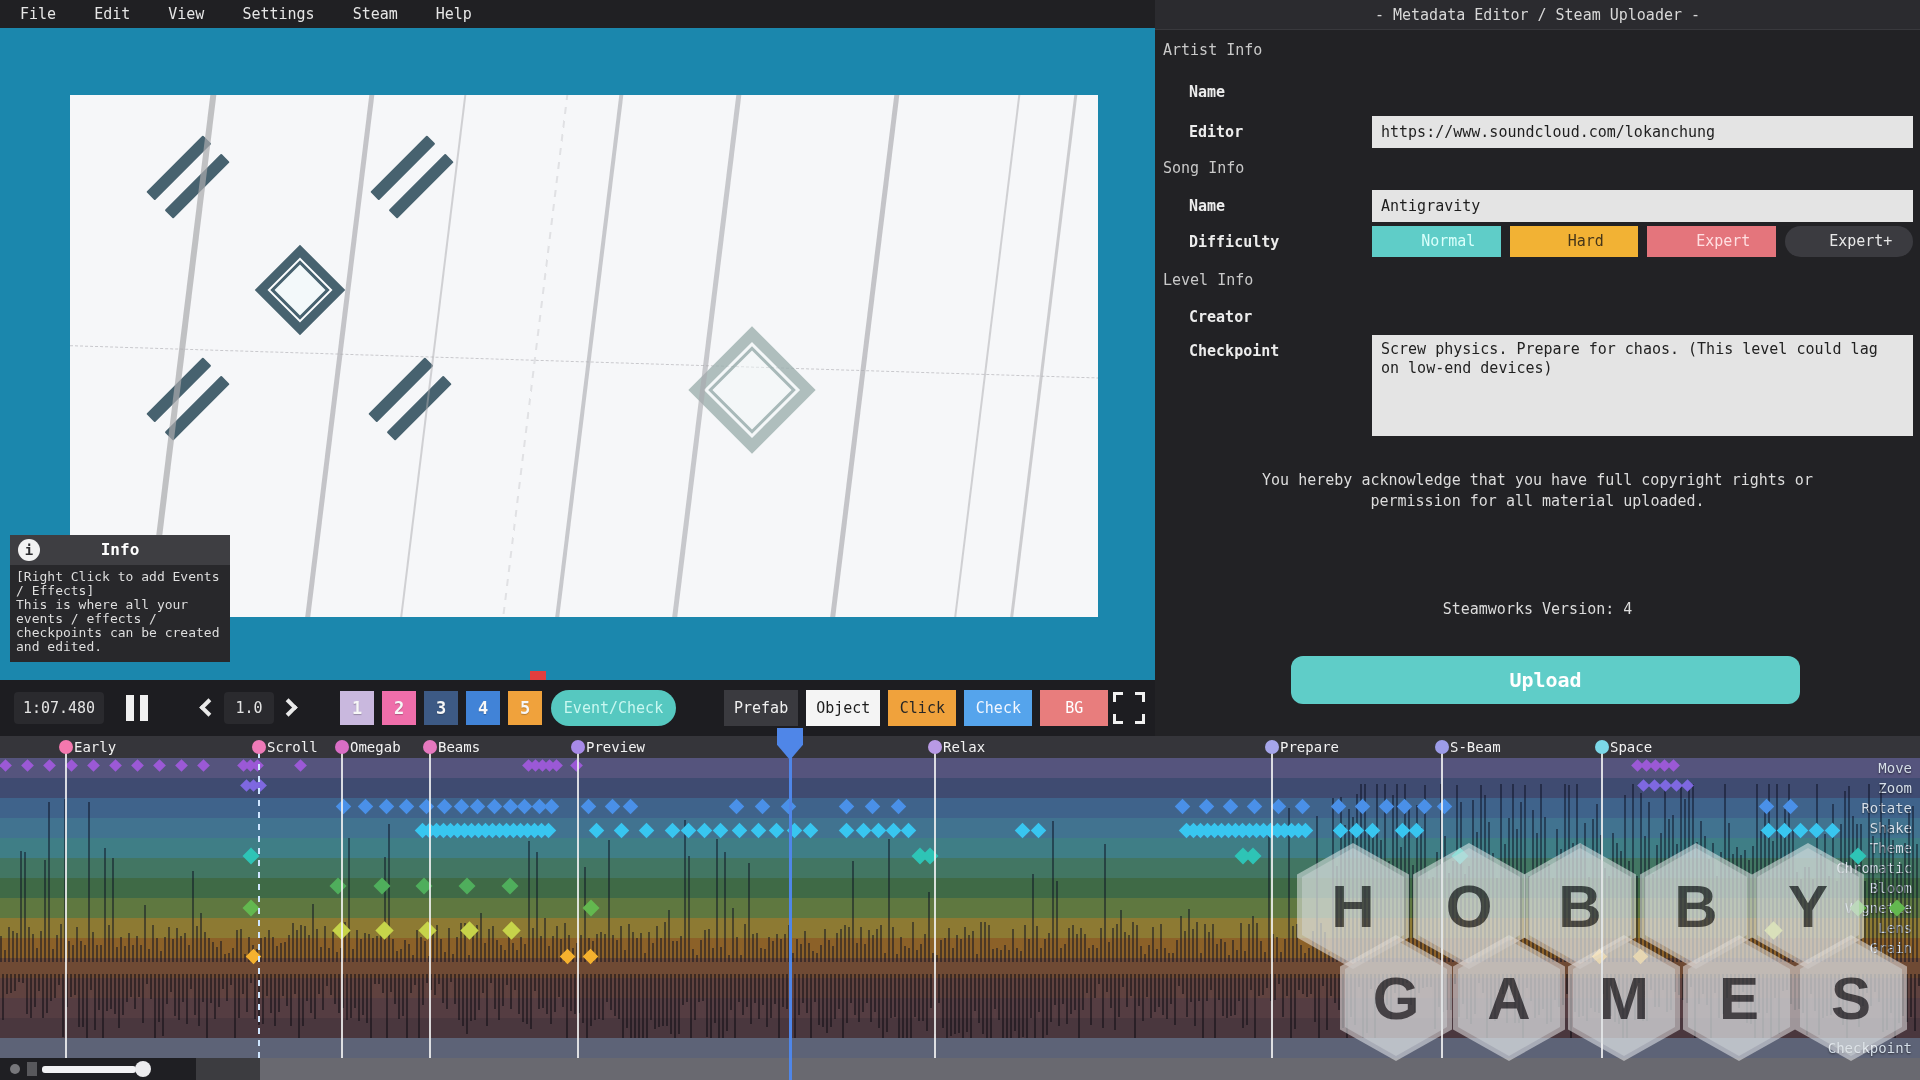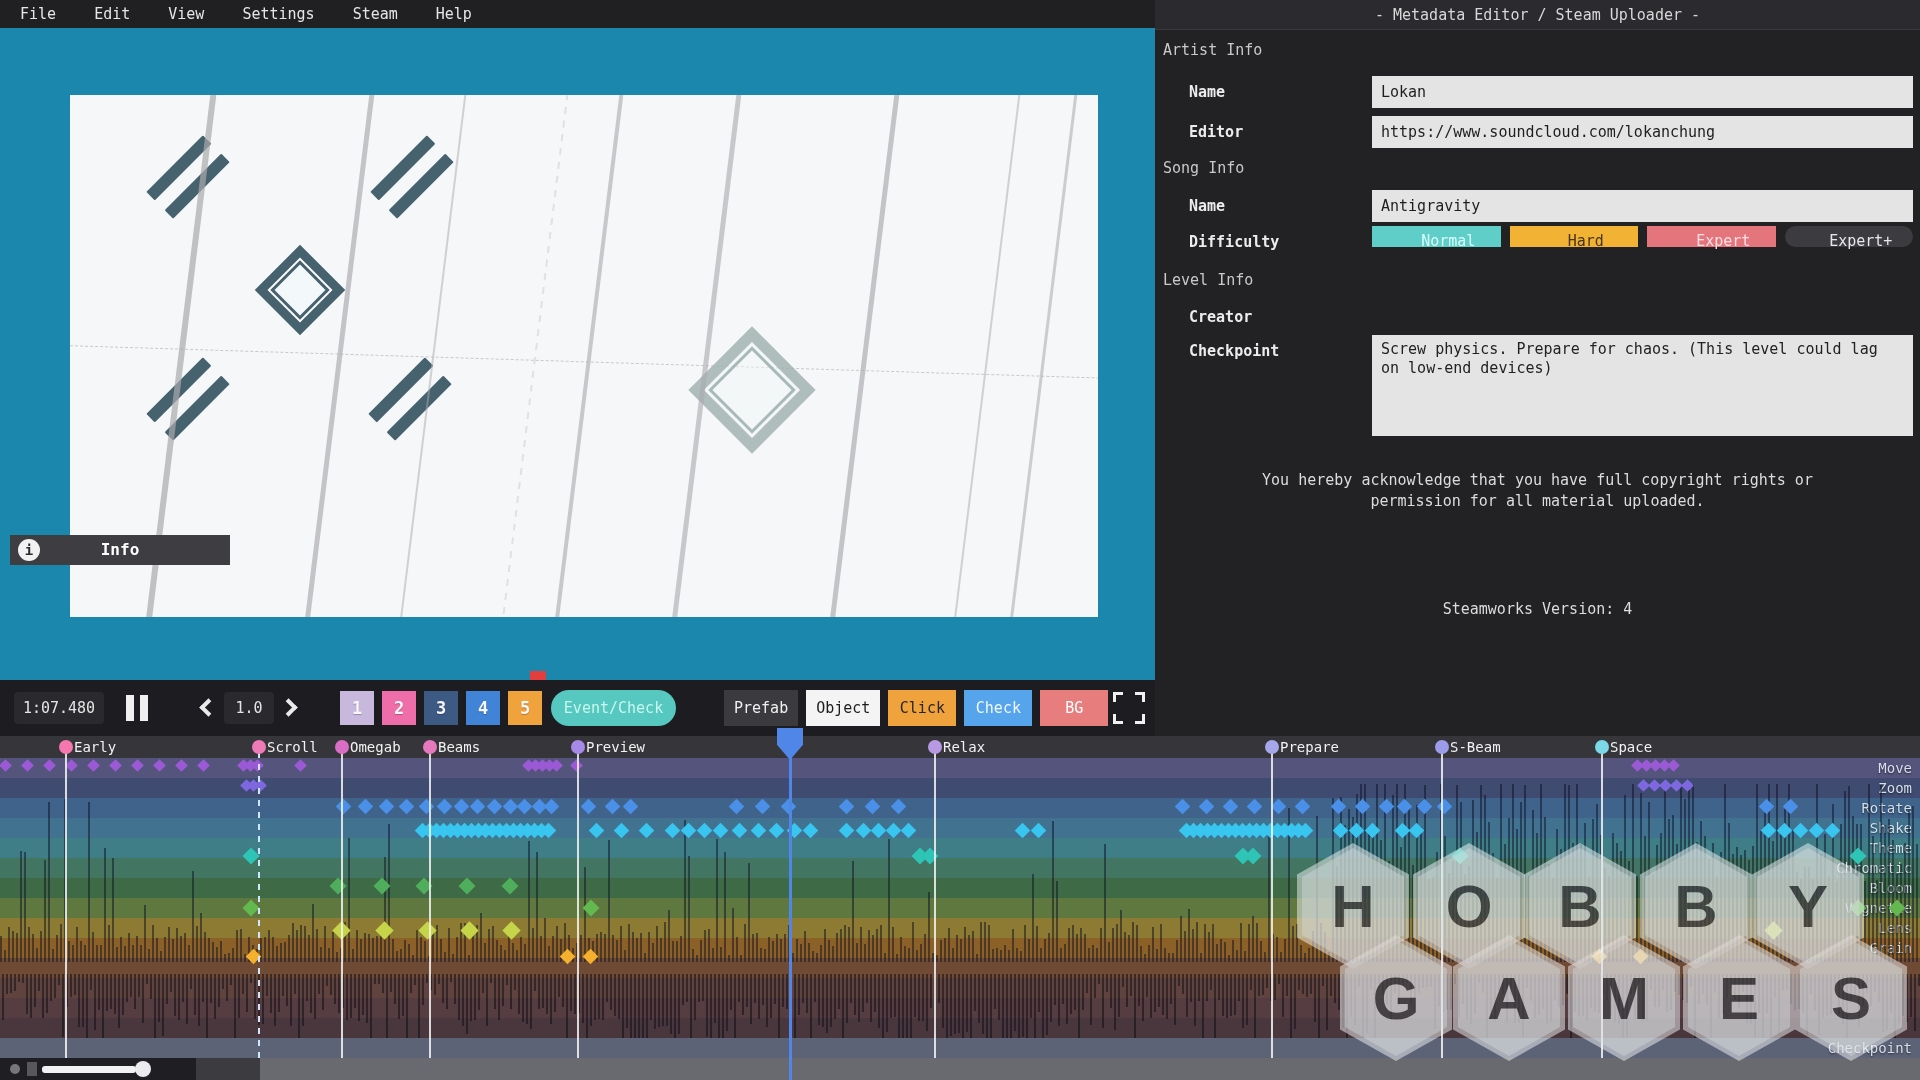--- a/index.html
+++ b/index.html
@@ -36,21 +36,21 @@
   #right-panel{position:absolute;left:1155px;top:0;width:765px;height:736px;background:#222225;}
   #panel-header{position:absolute;left:0;top:0;width:765px;height:30px;background:#2b2b2f;border-bottom:1px solid #39393d;
     color:#d8d8d8;font-size:15px;text-align:center;line-height:30px;}
   .sec-label{position:absolute;left:8px;color:#c9c9c9;font-size:15px;height:20px;line-height:20px;}
   .fld-label{position:absolute;left:34px;color:#ececec;font-size:15px;font-weight:bold;height:32px;line-height:32px;}
   .fld-input{position:absolute;left:217px;width:541px;height:32px;background:#e4e4e4;border:none;outline:none;
     color:#1e1e1e;font-size:15px;padding:0 9px;font-family:inherit;}
   #description-box{position:absolute;left:217px;top:335px;width:541px;height:101px;background:#e4e4e4;color:#222222;
     font-size:15px;line-height:19px;padding:5px 9px;}
   #difficulty-row{position:absolute;left:217px;top:226px;width:541px;height:31px;display:flex;gap:9px;}
-  .diff-btn{flex:1;height:21px;line-height:31px;text-align:center;font-size:15px;cursor:default;padding-left:24px;}
+  .diff-btn{flex:1;height:31px;line-height:31px;text-align:center;font-size:15px;cursor:default;padding-left:24px;}
   .diff-btn.pill{border-radius:16px;}
   #copyright{position:absolute;left:99px;top:470px;width:567px;text-align:center;color:#dcdcdc;font-size:15px;line-height:21px;}
   #steam-id,#steam-ver{position:absolute;left:0;width:765px;text-align:center;color:#dcdcdc;font-size:15px;}
   #steam-id{top:560px;} #steam-ver{top:600px;}
   #upload-btn{position:absolute;left:136px;top:656px;width:509px;height:48px;border-radius:12px;background:#5fcdc8;
     color:#ffffff;font-weight:bold;font-size:20px;text-align:center;line-height:48px;cursor:pointer;}
 
   
   #toolbar{position:absolute;left:0;top:680px;width:1155px;height:56px;background:#1d1d21;}
   #time-box{position:absolute;left:14px;top:12px;width:90px;height:32px;background:#2a2a2e;border-radius:4px;
@@ -159,27 +159,32 @@
         <div class="gridline" style="left: 1008px; width: 3px; opacity: 0.55;"></div>
       </div>
     <div id="red-square"></div>
   </div>
 
   <div id="info-box">
     <div id="info-head">
       <span id="info-icon">i</span>
       <span>Info</span>
     </div>
+    <div id="info-body">[Right Click to add Events
+/ Effects]
+This is where all your
+events / effects /
+checkpoints can be created
+and edited.</div>
   </div>
 
   <div id="right-panel">
     <div id="panel-header">- Metadata Editor / Steam Uploader -</div>
     <div class="sec-label" style="top:40px;">Artist Info</div>
     <div class="fld-label" style="top:76px;">Name</div>
-    <input class="fld-input" style="top: 76px;" readonly="" value="Lokan">
     <div class="fld-label" style="top:116px;">Editor</div>
     <input class="fld-input" style="top: 116px;" readonly="" value="https://www.soundcloud.com/lokanchung">
 
     <div class="sec-label" style="top:158px;">Song Info</div>
     <div class="fld-label" style="top:190px;">Name</div>
     <input class="fld-input" style="top: 190px;" readonly="" value="Antigravity">
     <div class="fld-label" style="top:226px;">Difficulty</div>
     <div id="difficulty-row">
         <div class="diff-btn" style="background: rgb(95, 205, 200); color: rgb(217, 255, 251);">Normal</div>
         <div class="diff-btn" style="background: rgb(242, 178, 52); color: rgb(69, 54, 26);">Hard</div>
@@ -187,20 +192,21 @@
         <div class="diff-btn pill" style="background: rgb(59, 59, 64); color: rgb(232, 232, 232);">Expert+</div>
       </div>
 
     <div class="sec-label" style="top:270px;">Level Info</div>
     <div class="fld-label" style="top:301px;">Creator</div>
     <div class="fld-label" style="top:335px;">Checkpoint</div>
     <div id="copyright">You hereby acknowledge that you have full copyright rights or permission for all material uploaded.</div>
 
     <div id="description-box">Screw physics. Prepare for chaos. (This level could lag on low-end devices)</div>
     <div id="steam-ver">Steamworks Version: 4</div>
+    <div id="upload-btn">Upload</div>
   </div>
 
   <div id="toolbar">
     <div id="time-box">1:07.480</div>
     <div id="pause-btn">
         <i class="p1"></i>
         <i class="p2"></i>
       </div>
     <div id="chev-left" class="chev"></div>
     <div id="speed-box">1.0</div>

